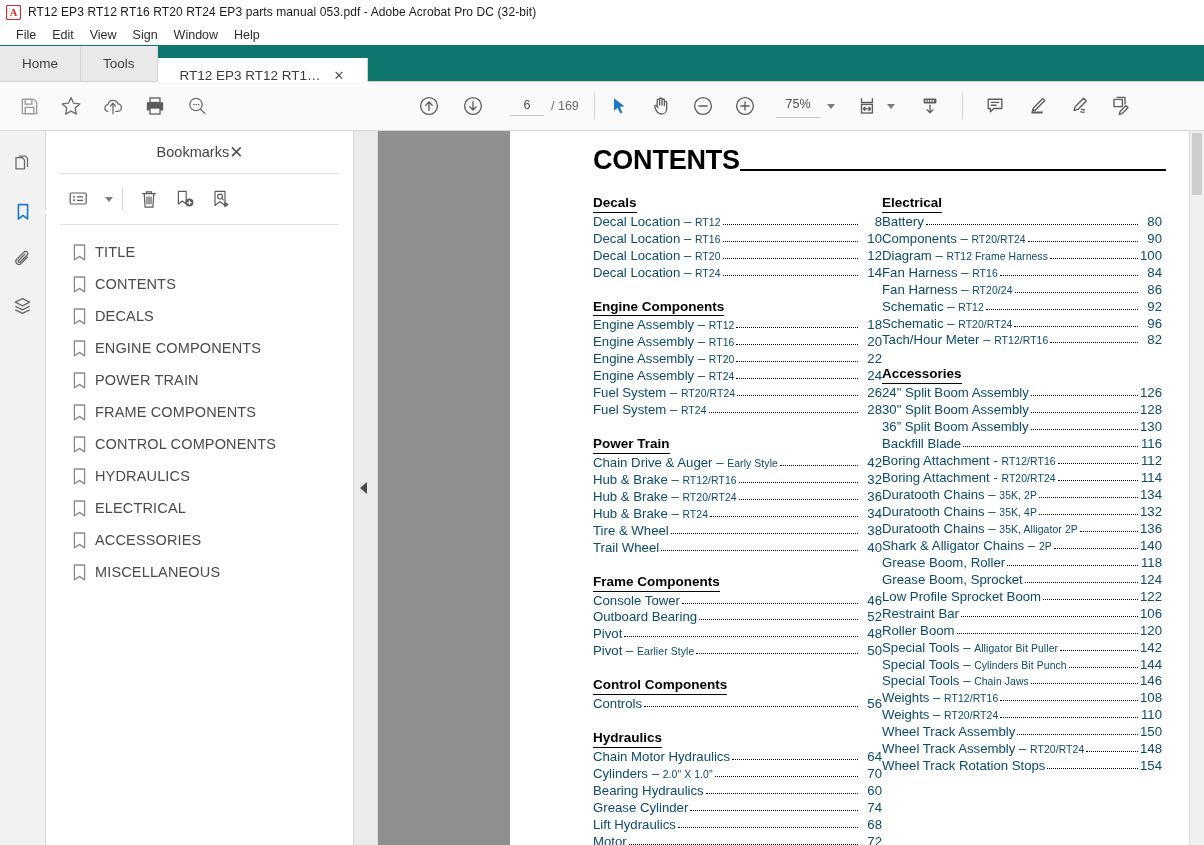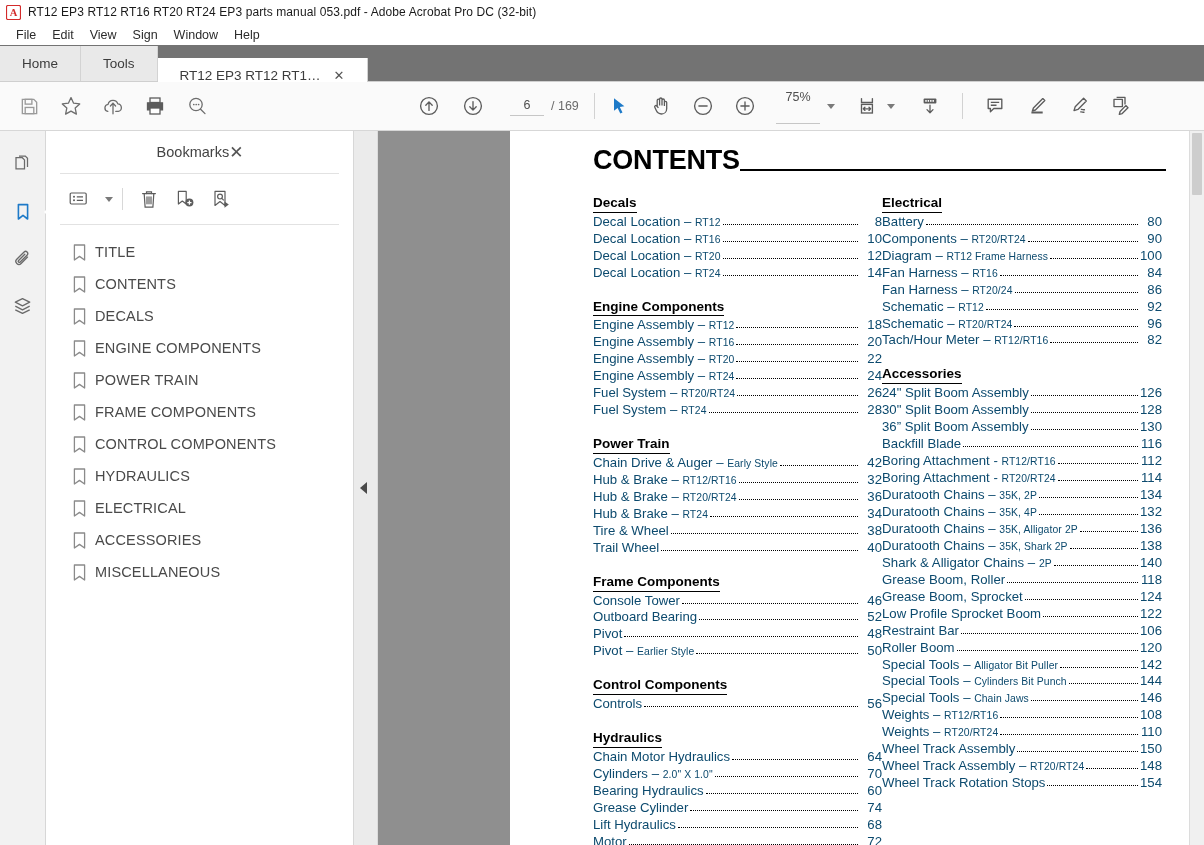--- a/index.html
+++ b/index.html
@@ -15,42 +15,42 @@
   .titlebar{height:24px;display:flex;align-items:center;background:#ffffff;padding-left:6px;flex:0 0 auto;}
   .app-icon{width:15px;height:15px;margin-right:7px;flex:0 0 auto;position:relative;}
   .app-icon svg{display:block;}
   .title-text{font-size:12px;color:#1a1a1a;white-space:nowrap;letter-spacing:.1px;}
 
   
   .menubar{height:21px;display:flex;align-items:center;background:#ffffff;padding-left:8px;flex:0 0 auto;}
   .menu-item{font-size:12.5px;color:#2b2b2b;padding:1px 8px;cursor:default;}
 
   
-  .tabstrip{height:36px;background:#737373;display:flex;align-items:flex-end;flex:0 0 auto;border-bottom:1px solid #cfcfcf;position:relative;}
+  .tabstrip{height:36px;background:#0f766e;display:flex;align-items:flex-end;flex:0 0 auto;border-bottom:1px solid #cfcfcf;position:relative;}
   .tab{height:35px;display:flex;align-items:center;font-size:13.5px;color:#3c3c3c;padding:0 22px;
        border-right:1px solid #d3d3d3;background:#e9e9e9;box-sizing:border-box;}
   .tab.plain{background:#e9e9e9;}
   .tab.active{background:#ffffff;border-bottom:1px solid #ffffff;position:relative;top:12px;}
   .tab .tab-label{white-space:nowrap;}
   .tab-close{margin-left:13px;font-size:13px;color:#555;line-height:1;cursor:pointer;}
 
   
   .toolbar{height:48px;background:#fafafa;border-bottom:1px solid #d7d7d7;display:flex;align-items:center;flex:0 0 auto;position:relative;}
   .tb-left{display:flex;align-items:center;padding-left:10px;gap:4px;}
   .tb-center{position:absolute;left:410px;display:flex;align-items:center;gap:6px;}
   .tb-right{position:absolute;left:600px;display:flex;align-items:center;gap:4px;}
   .tbtn{width:38px;height:38px;display:flex;align-items:center;justify-content:center;border-radius:2px;cursor:pointer;}
   .tbtn svg{display:block;}
   .pagebox{display:flex;align-items:center;margin-left:12px;gap:7px;}
   .pageinput{width:34px;text-align:center;font-size:12.5px;color:#4e4e4e;border:none;border-bottom:1px solid #c6c6c6;
              background:transparent;outline:none;padding:2px 0 3px;font-family:"Liberation Sans",sans-serif;}
   .pagetotal{font-size:12.5px;color:#6a6a6a;white-space:nowrap;}
   .zoombox{display:flex;align-items:center;margin-left:8px;}
   .zoominput{width:44px;text-align:center;font-size:12.5px;color:#4e4e4e;border:none;border-bottom:1px solid #c6c6c6;
-             background:transparent;outline:none;padding:2px 0 19px;font-family:"Liberation Sans",sans-serif;}
+             background:transparent;outline:none;padding:2px 0 6px;font-family:"Liberation Sans",sans-serif;}
   .caret{width:0;height:0;border-left:4px solid transparent;border-right:4px solid transparent;border-top:5px solid #7a7a7a;margin-left:7px;cursor:pointer;}
   .tb-sep{width:1px;height:26px;background:#d2d2d2;margin:0 9px;}
 
   
   .body{flex:1 1 auto;display:flex;min-height:0;position:relative;}
 
   
   .rail{width:45px;background:#f2f2f2;border-right:1px solid #d7d7d7;display:flex;flex-direction:column;align-items:center;padding-top:20px;gap:19px;flex:0 0 auto;}
   .rail-btn{width:32px;height:28px;display:flex;align-items:center;justify-content:center;cursor:pointer;position:relative;}
   .rail-btn.active::after{content:"";position:absolute;right:-13px;top:50%;transform:translateY(-50%);
@@ -633,24 +633,20 @@
                     <span class="pg">134</span>
                   </div><div class="entry">
                     <span class="name">Duratooth Chains – <span class="sub">35K, 4P</span></span>
                     <span class="dots"></span>
                     <span class="pg">132</span>
                   </div><div class="entry">
                     <span class="name">Duratooth Chains – <span class="sub">35K, Alligator 2P</span></span>
                     <span class="dots"></span>
                     <span class="pg">136</span>
                   </div><div class="entry">
-                    <span class="name">Duratooth Chains – <span class="sub">35K, Shark 2P</span></span>
-                    <span class="dots"></span>
-                    <span class="pg">138</span>
-                  </div><div class="entry">
                     <span class="name">Shark &amp; Alligator Chains – <span class="sub">2P</span></span>
                     <span class="dots"></span>
                     <span class="pg">140</span>
                   </div><div class="entry">
                     <span class="name">Grease Boom, Roller </span>
                     <span class="dots"></span>
                     <span class="pg">118</span>
                   </div><div class="entry">
                     <span class="name">Grease Boom, Sprocket </span>
                     <span class="dots"></span>

